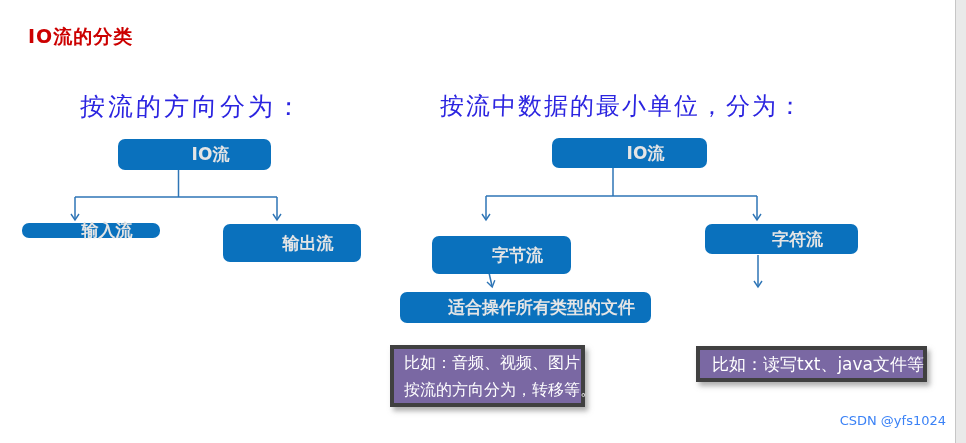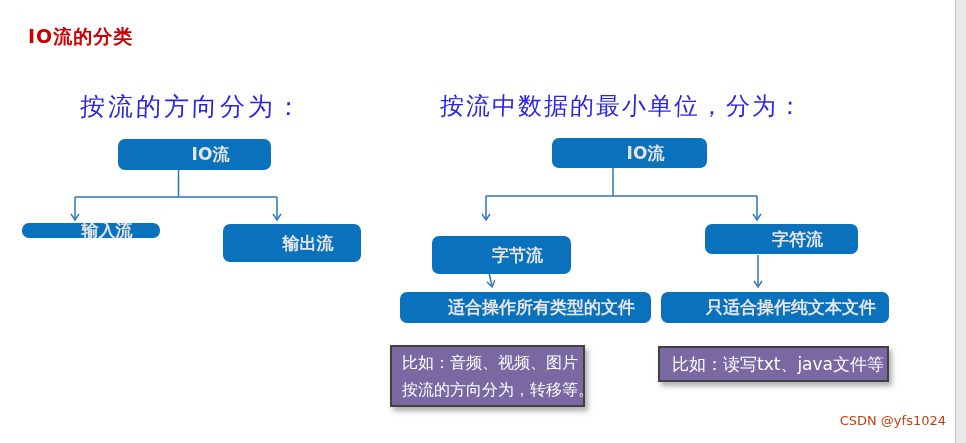--- a/index.html
+++ b/index.html
@@ -19,28 +19,28 @@
   .hand-left{left:80px;top:90px;}
   .hand-right{left:440px;top:90px;font-size:24px;letter-spacing:2px;}
   .node{
     position:absolute;background:#0a71bd;color:#e5e5e5;font-weight:bold;
     border-radius:7px;display:flex;align-items:center;justify-content:center;
     font-size:17px;white-space:nowrap;padding-left:32px;
   }
   .connector-layer{position:absolute;left:0;top:0;width:966px;height:443px;pointer-events:none;}
   .example{
     position:absolute;background:#7a68a3;color:#ffffff;
-    border:2px solid #404040;box-shadow:3px 4px 5px rgba(110,110,110,0.55);
+    border:4px solid #404040;box-shadow:3px 4px 5px rgba(110,110,110,0.55);
     box-sizing:border-box;display:flex;flex-direction:column;justify-content:center;
     font-size:16px;white-space:nowrap;
   }
   .example-left{left:390px;top:345px;width:195px;height:62px;padding:4px 10px;line-height:27px;}
-  .example-right{left:658px;top:346px;width:231px;height:36px;padding:2px 12px;font-size:17px;}
+  .example-right{left:696px;top:346px;width:231px;height:36px;padding:2px 12px;font-size:17px;}
   .watermark{
-    position:absolute;right:20px;top:413px;color:#c2410c;font-size:13px;
+    position:absolute;right:20px;top:413px;color:#3b82f6;font-size:13px;
   }
   .scroll-strip{
     position:absolute;right:0;top:0;width:10px;height:443px;
     background:#e9e9e9;border-left:1px solid #c6c6c6;
   }
 </style>
 </head>
 <body>
 
 <div class="canvas">
@@ -71,21 +71,20 @@
   </svg>
 
   <div class="node" style="left:118px;top:139px;width:121px;height:31px;">IO流</div>
   <div class="node" style="left:22px;top:223px;width:106px;height:15px;">输入流</div>
   <div class="node" style="left:223px;top:224px;width:106px;height:38px;">输出流</div>
 
   <div class="node" style="left:552px;top:138px;width:123px;height:30px;">IO流</div>
   <div class="node" style="left:432px;top:236px;width:107px;height:38px;">字节流</div>
   <div class="node" style="left:705px;top:224px;width:121px;height:30px;">字符流</div>
   <div class="node" style="left:400px;top:292px;width:219px;height:31px;">适合操作所有类型的文件</div>
-  <div class="node" style="left:661px;top:292px;width:196px;height:31px;">只适合操作纯文本文件</div>
 
   <div class="example example-left">
     <span>比如：音频、视频、图片</span>
     <span>按流的方向分为，转移等。</span>
   </div>
   <div class="example example-right">
     <span>比如：读写txt、java文件等</span>
   </div>
 
   <div class="watermark">CSDN @yfs1024</div>

